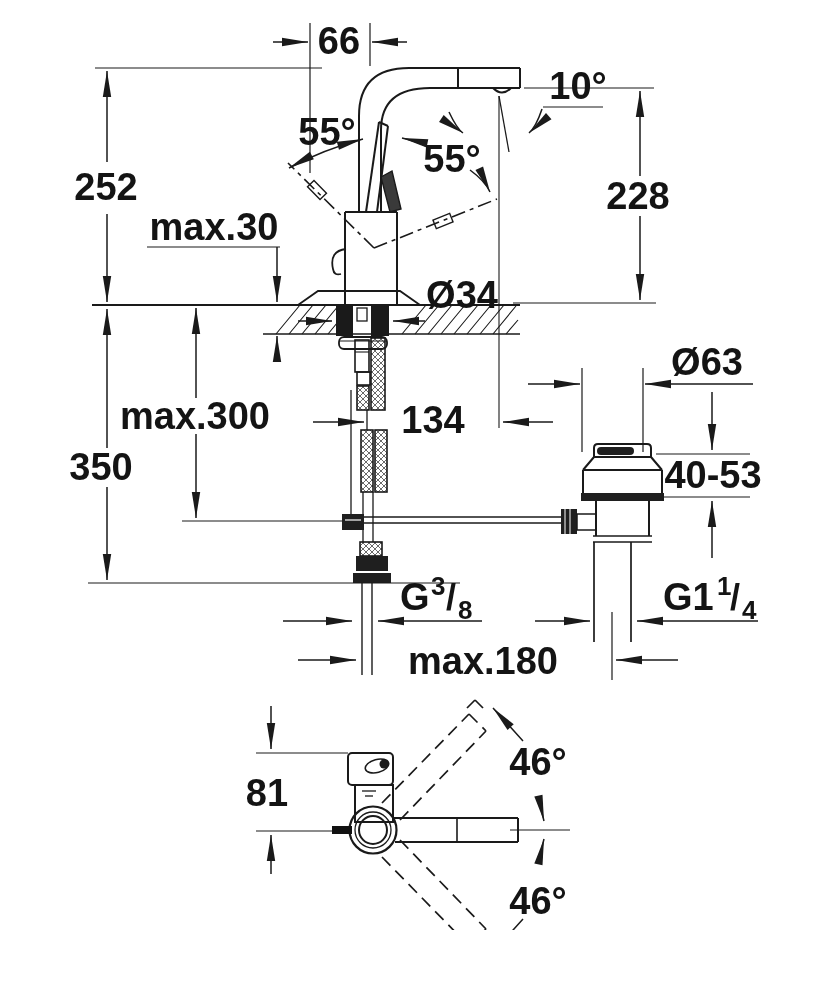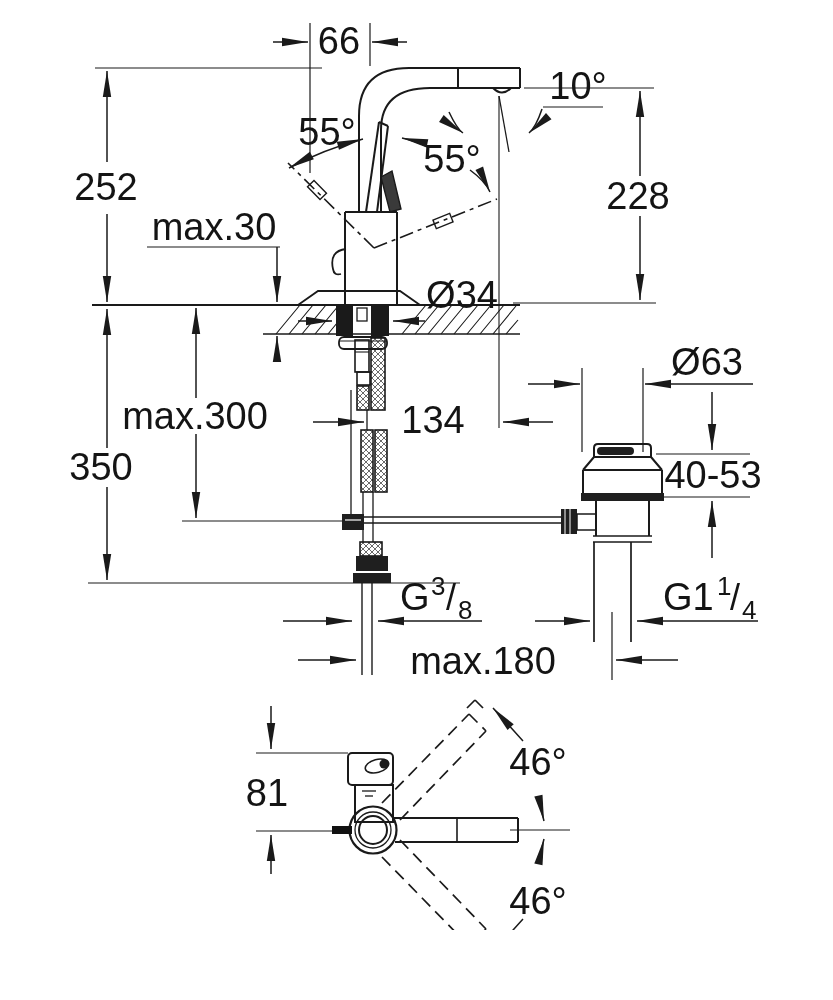--- a/index.html
+++ b/index.html
@@ -1,16 +1,16 @@
 <!DOCTYPE html>
 <html><head>
 <meta charset="utf-8">
 <style>
   html,body{margin:0;padding:0;background:#ffffff;}
-  .page{width:833px;height:930px;background:#fff;position:relative;overflow:hidden;}
+  .page{width:833px;height:930px;background:#fff;position:relative;overflow:hidden;font-weight:bold;}
   svg{display:block;}
   text{font-family:"Liberation Sans","DejaVu Sans",sans-serif;fill:#141414;}
   .dim{font-size:38px;}
   .dimsmall{font-size:26px;}
   .dimslash{font-size:36px;}
 </style>
 </head>
 <body>
 
 <div class="page">

